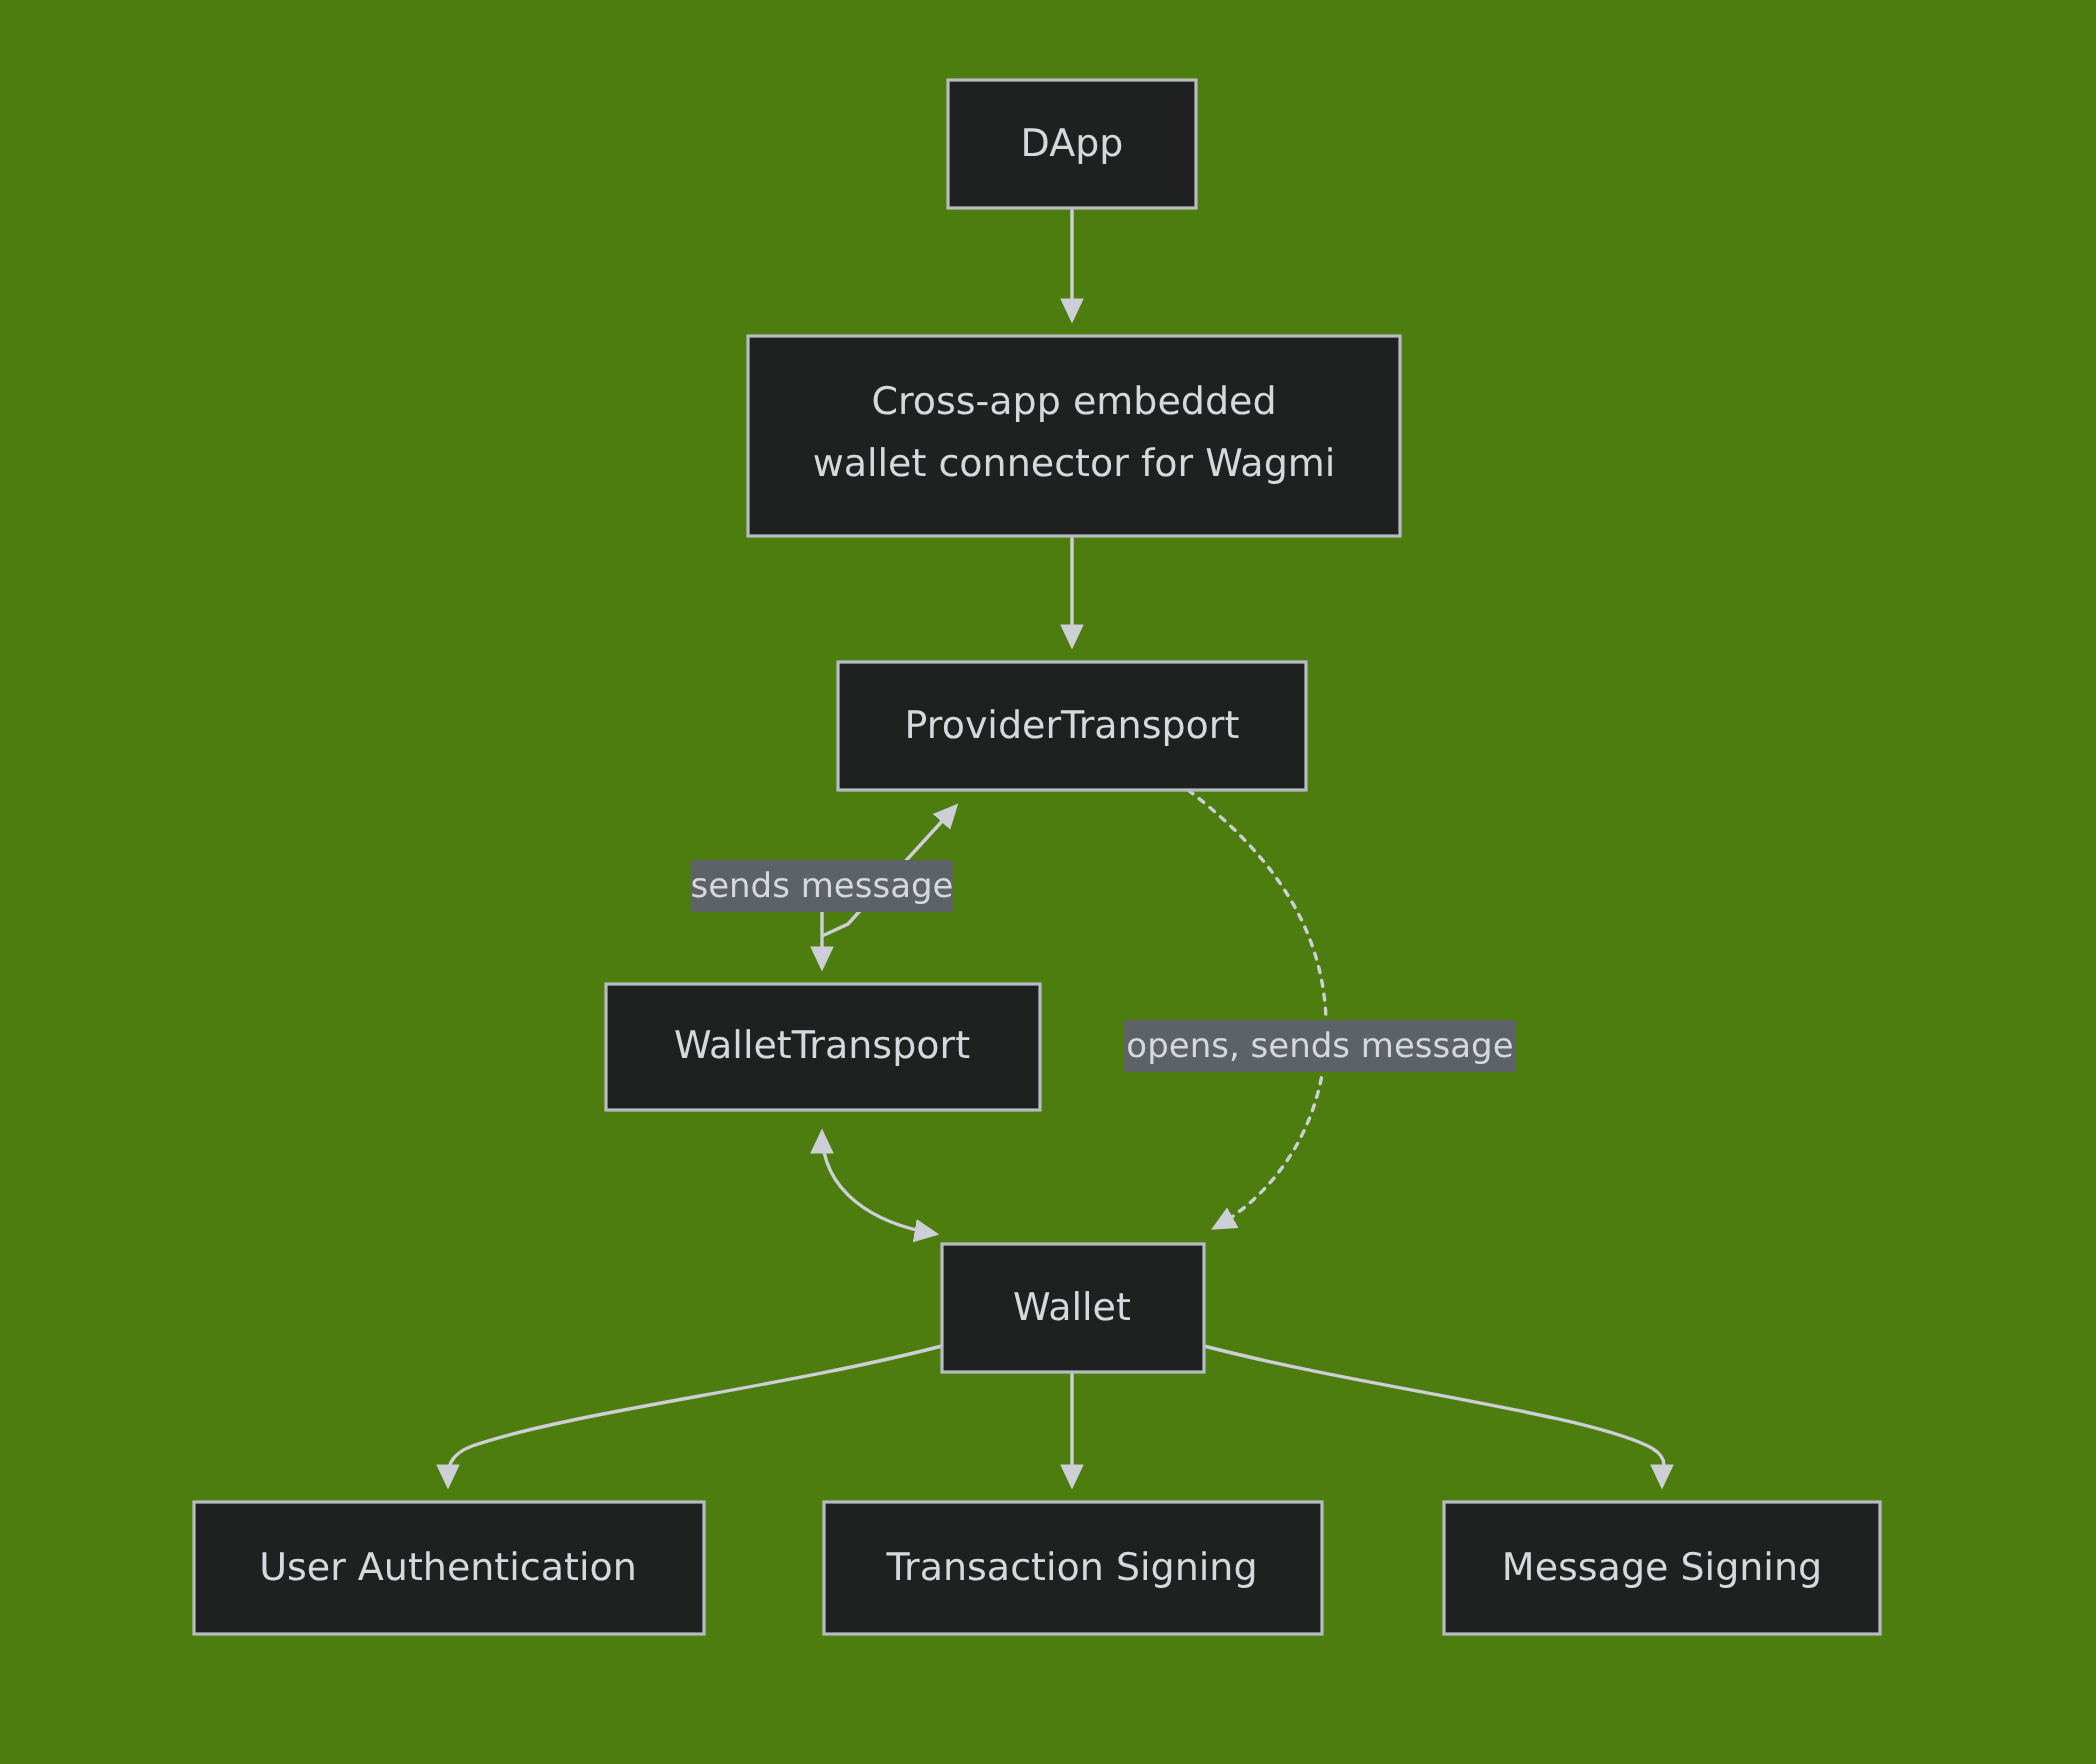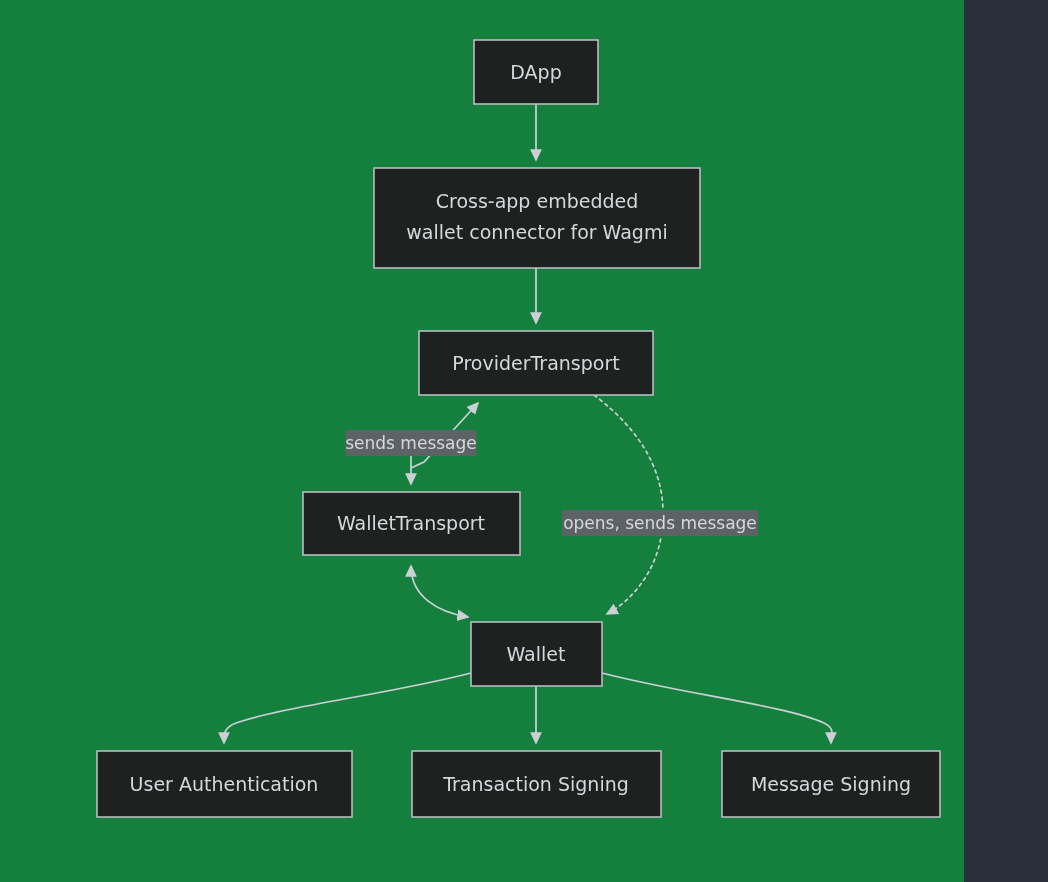--- a/index.html
+++ b/index.html
@@ -2,23 +2,23 @@
 <html><head>
 <meta charset="utf-8">
 <style>
   html, body {
     margin: 0;
     padding: 0;
     background: #2a2f3b;
   }
   #canvas {
     position: relative;
-    width: 964px;
+    width: 1048px;
     height: 882px;
-    background: #15803d;
+    background: #4d7c0f;
     overflow: hidden;
     font-family: "DejaVu Sans", sans-serif;
   }
   svg#flow {
     display: block;
     width: 1048px;
     height: 882px;
   }
   .node-rect {
     fill: #1f2020;

